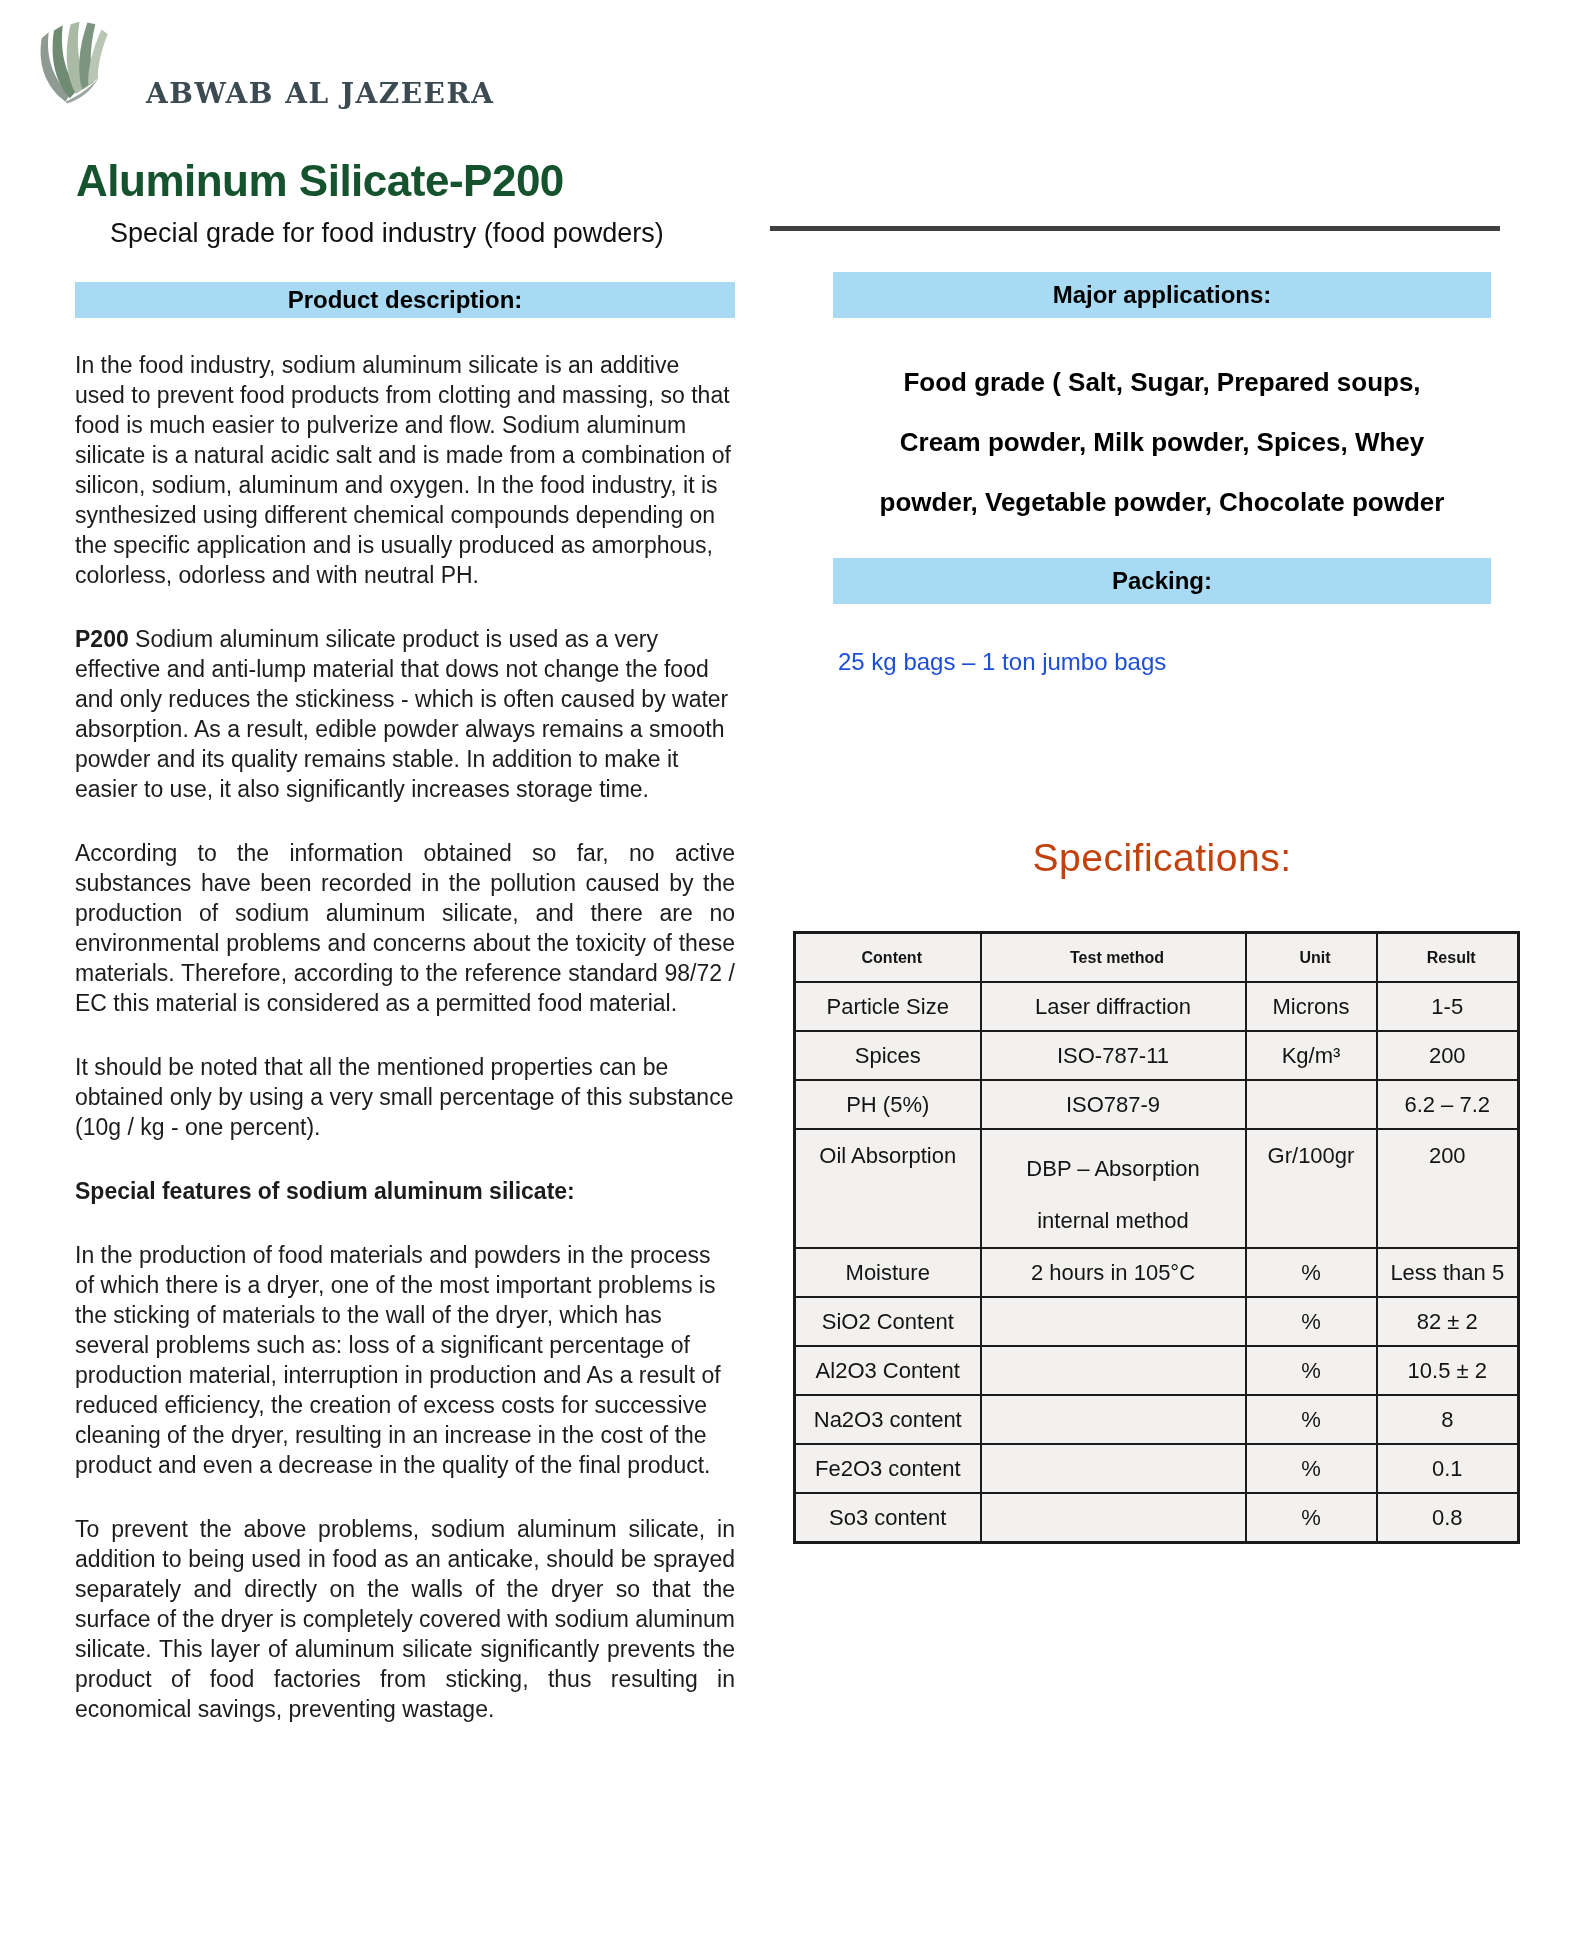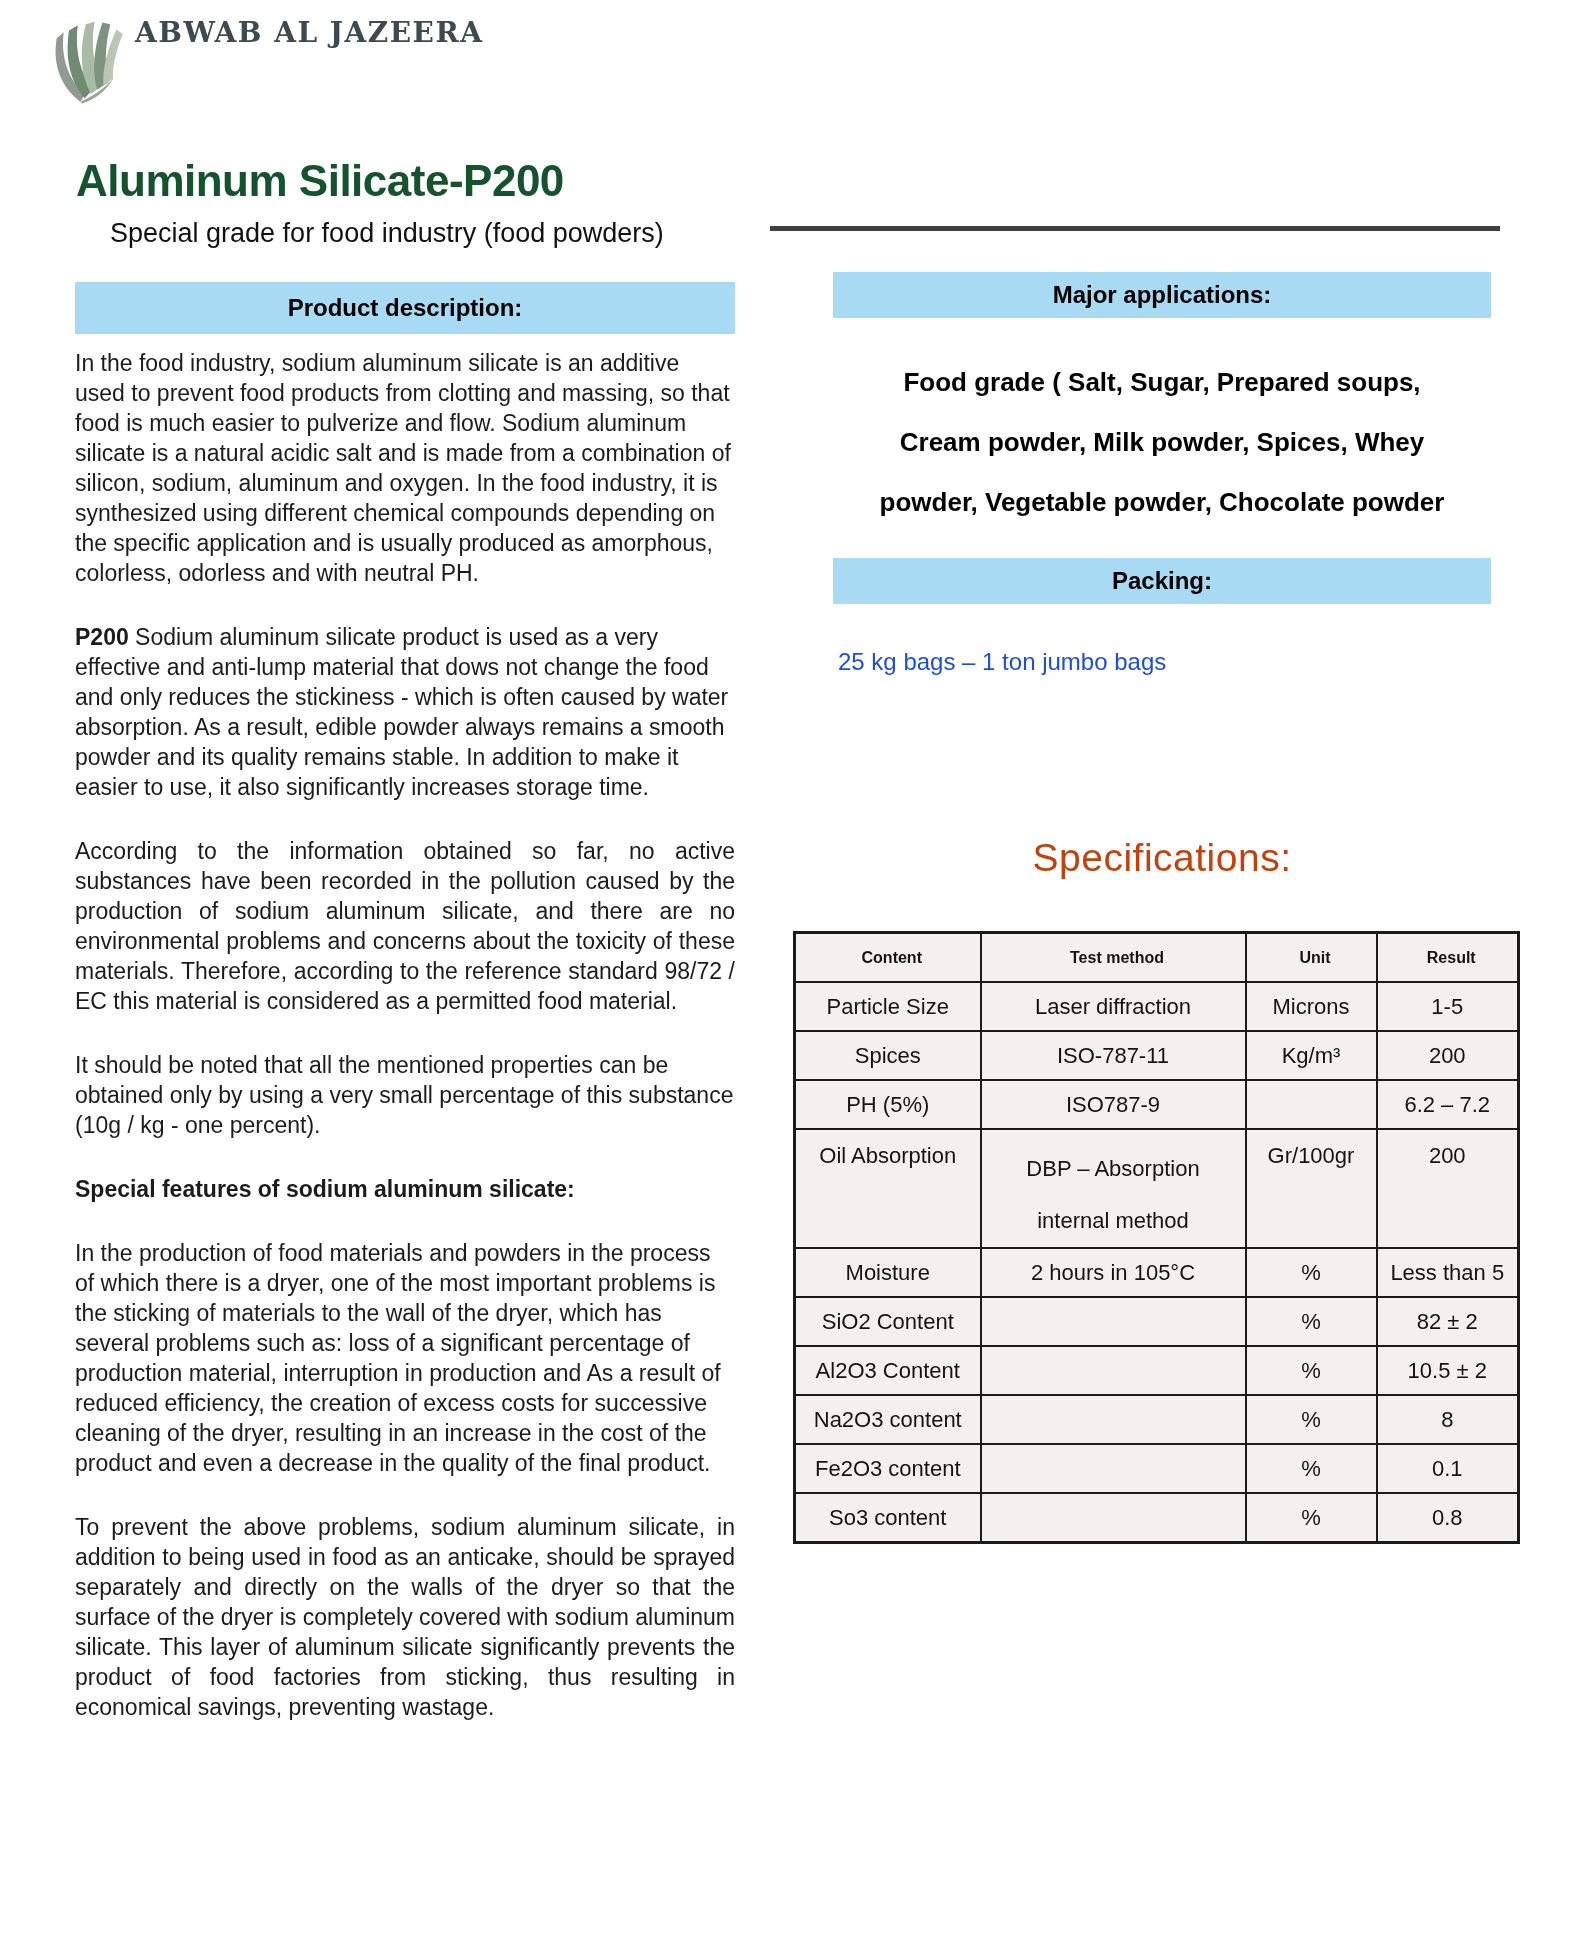--- a/index.html
+++ b/index.html
@@ -1,37 +1,37 @@
 <!DOCTYPE html>
 <html><head>
 <meta charset="utf-8">
 <style>
   html,body{margin:0;padding:0;background:#ffffff;}
   .page{
     position:relative;width:1574px;height:1940px;background:#ffffff;
     font-family:"Liberation Sans",sans-serif;color:#1c1c1c;overflow:hidden;
   }
   
-  .logo{position:absolute;left:47px;top:16px;display:flex;align-items:flex-start;gap:0;}
+  .logo{position:absolute;left:32px;top:16px;display:flex;align-items:flex-end;gap:26px;}
   .logo svg{width:88px;height:94px;display:block;}
   .brand-name{
     font-family:"DejaVu Serif",serif;font-weight:bold;font-size:28px;
     letter-spacing:1.5px;color:#3c4a52;
   }
   
   .title{position:absolute;left:76px;top:156px;font-size:44px;font-weight:bold;letter-spacing:-0.5px;color:#14532d;}
   .subtitle{position:absolute;left:82px;top:218px;font-size:27px;color:#111;margin-left:28px;}
   
   .section-bar{
     background:#a9daf3;display:flex;align-items:center;justify-content:center;
     font-weight:bold;font-size:24px;color:#000;
   }
   
   .col-left{position:absolute;left:75px;top:282px;width:660px;}
-  .col-left .section-bar{height:52px;margin-bottom:14px;}
+  .col-left .section-bar{height:36px;margin-bottom:32px;}
   .para{font-size:23px;line-height:30px;margin:0 0 34px 0;}
   .para.justify{text-align:justify;}
   .features-heading{font-size:23px;line-height:30px;font-weight:bold;margin:0 0 34px 0;}
   .para:last-child{margin-bottom:0;}
   
   .divider{position:absolute;left:770px;top:226px;width:730px;height:5px;background:#3f3f3f;}
   .bar-apps{position:absolute;left:833px;top:272px;width:658px;height:46px;}
   .apps-text{
     position:absolute;left:833px;top:352px;width:658px;text-align:center;
     font-weight:bold;font-size:26px;line-height:60px;color:#000;

